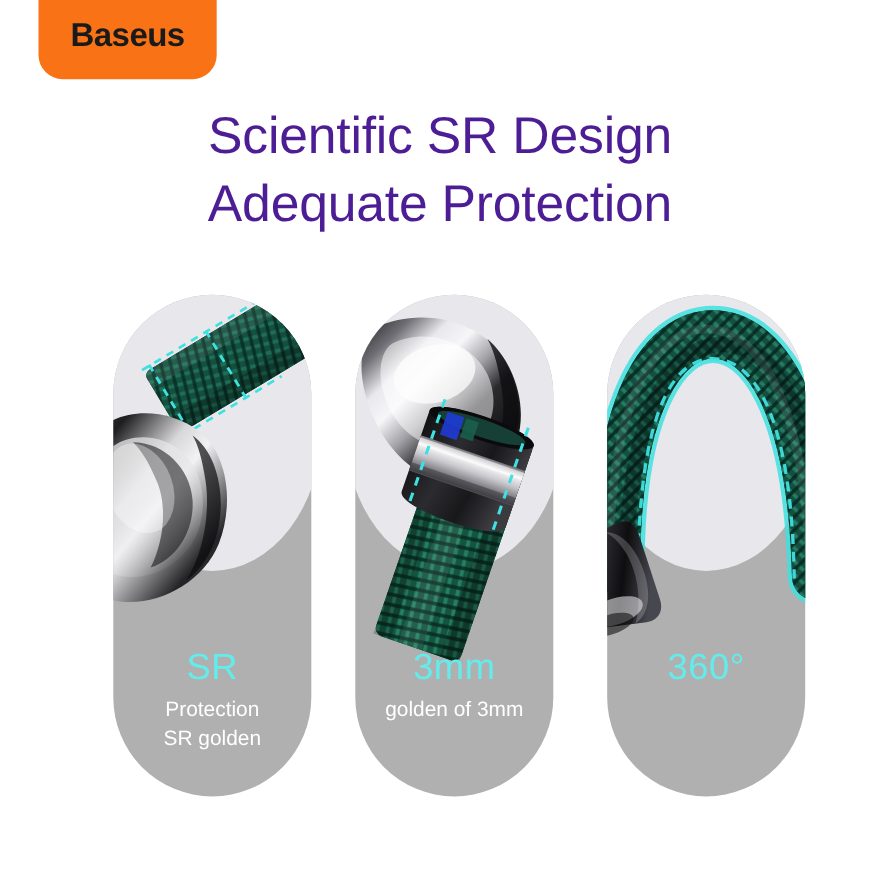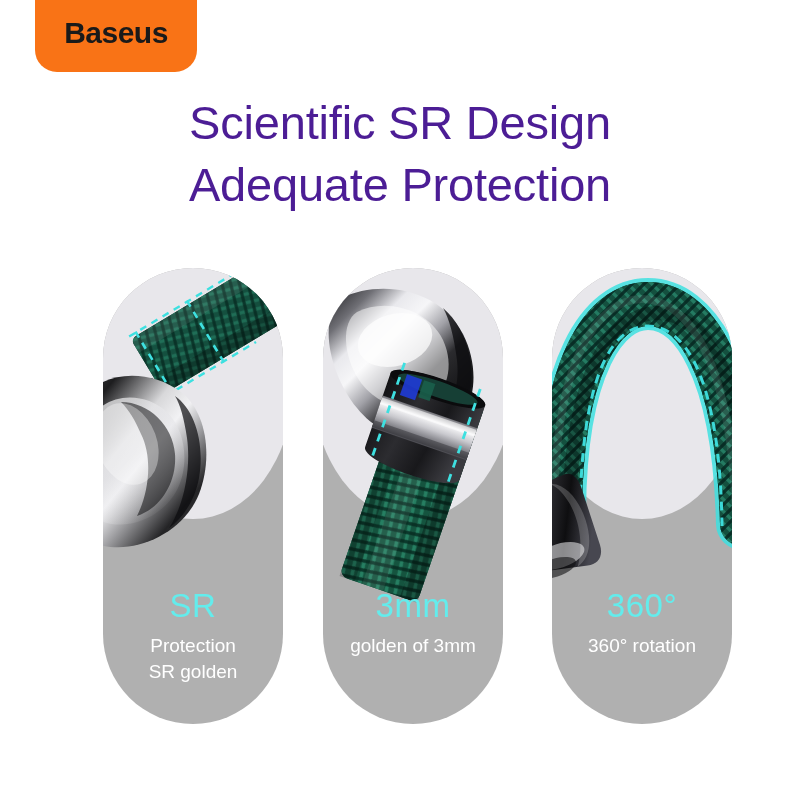--- a/index.html
+++ b/index.html
@@ -365,19 +365,16 @@
                      C 22 282, 26 258, 22 238 C 19 224, 14 216, 8 212 Z" fill="#ffffff" opacity="0.2"></path>
             <ellipse cx="-4" cy="284" rx="26" ry="12" fill="#f0f0f2" opacity="0.55"></ellipse>
             <ellipse cx="-12" cy="294" rx="22" ry="9" fill="#121214" opacity="0.6"></ellipse>
           </g>
         </g>
       </svg>
     </div>
 
     <div class="caption">
       <div class="big">360°</div>
-      <div class="sub">
-        <div>360° rotation</div>
-      </div>
     </div>
   </div>
 
 </div>
 
 </body></html>

